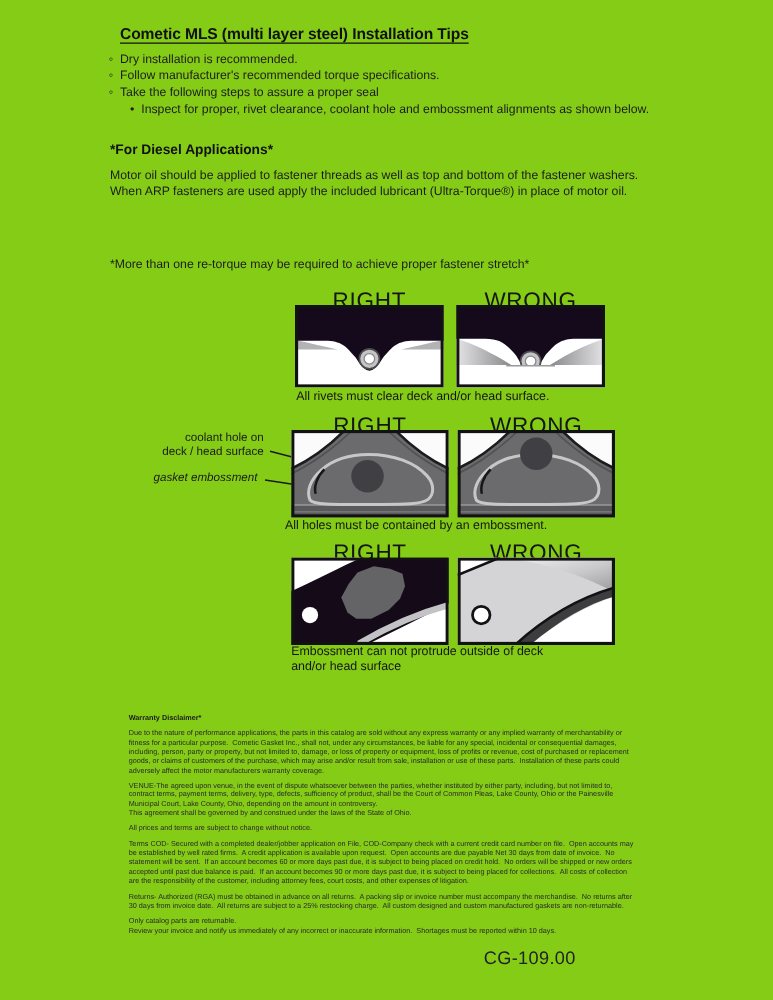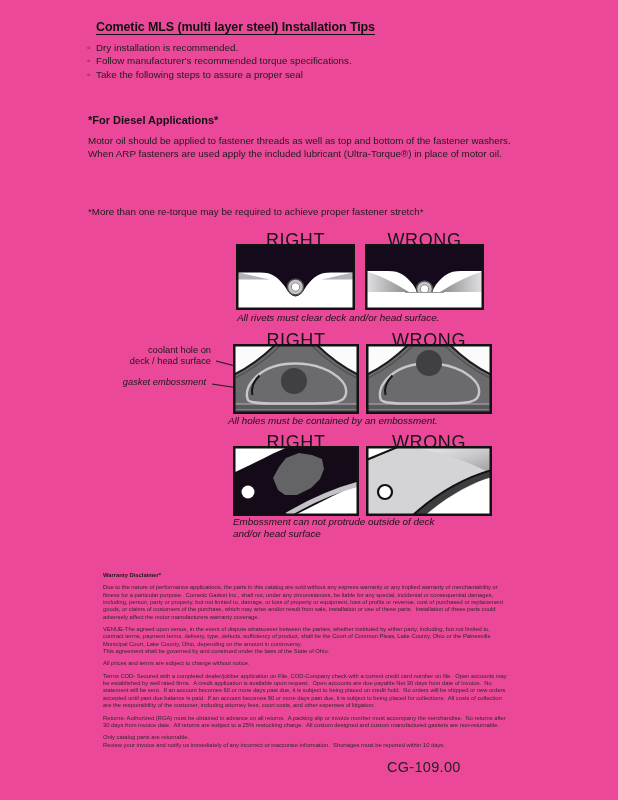--- a/index.html
+++ b/index.html
@@ -1,38 +1,38 @@
 <!DOCTYPE html>
 <html><head>
 <meta charset="utf-8">
 <style>
   html,body{margin:0;padding:0;background:#fff;}
   .page{
-    position:relative;width:618px;height:800px;background:#ec4899;
+    position:relative;width:618px;height:800px;background:#84cc16;
     font-family:"Liberation Sans", sans-serif;color:#1c1c1c;overflow:hidden;
   }
   .abs{position:absolute;}
   .ml{white-space:pre-wrap;}
   .title{
     left:96px;top:20px;font-size:12.5px;font-weight:bold;color:#111;
     text-decoration:underline;text-underline-offset:3px;text-decoration-thickness:1.4px;
     letter-spacing:-0.1px;
   }
   .bullets{left:87px;top:41px;width:480px;font-size:9.8px;line-height:13.4px;}
   .b{display:flex;align-items:flex-start;}
   .b .mk{width:9px;flex:0 0 9px;}
   .b.sub{margin-left:17px;}
   .mk.open::before{content:"◦";font-size:10px;}
   .mk.fill::before{content:"•";font-size:10px;}
   .diesel-h{left:88px;top:114px;font-size:11px;font-weight:bold;color:#111;}
   .para{left:88px;top:0;width:470px;font-size:9.8px;line-height:12.8px;}
   .p1{top:135px;} .p2{top:164px;} .pnote{top:206px;}
   .dg-label{font-size:18px;letter-spacing:0.6px;color:#151515;text-align:center;width:119px;}
   .dg-label.w2{width:126px;}
-  .caption{font-size:9.9px;line-height:11.6px;color:#151515;font-style:italic;}
+  .caption{font-size:9.9px;line-height:11.6px;color:#151515;}
   .panel{display:block;}
   .side-label{font-size:9.3px;line-height:11px;text-align:right;color:#1a1a1a;}
   .warranty{left:103px;top:572px;width:462px;font-size:5.8px;line-height:7.35px;color:#2a2a2a;}
   .warranty .wh{font-weight:bold;margin-bottom:5px;color:#1a1a1a;}
   .warranty .wp{margin-bottom:5px;}
   .partnum{left:387px;top:759px;font-size:14.5px;letter-spacing:0.3px;color:#222;}
 </style>
 </head>
 <body>
 
@@ -45,20 +45,24 @@
         <span class="mk open"></span>
         <span>Dry installation is recommended.</span>
       </div>
     <div class="b">
         <span class="mk open"></span>
         <span>Follow manufacturer's recommended torque specifications.</span>
       </div>
     <div class="b">
         <span class="mk open"></span>
         <span>Take the following steps to assure a proper seal</span>
+      </div>
+    <div class="b sub">
+        <span class="mk fill"></span>
+        <span>Inspect for proper, rivet clearance, coolant hole and embossment alignments as shown below.</span>
       </div>
   </div>
 
   <div class="abs diesel-h">*For Diesel Applications*</div>
   <div class="abs para p1 ml">Motor oil should be applied to fastener threads as well as top and bottom of the fastener washers.
 When ARP fasteners are used apply the included lubricant (Ultra-Torque®) in place of motor oil.</div>
   <div class="abs para pnote">*More than one re-torque may be required to achieve proper fastener stretch*</div>
 
   <div class="abs dg-label" style="left:236px;top:230px;">RIGHT</div>
   <div class="abs dg-label" style="left:365px;top:230px;">WRONG</div>

